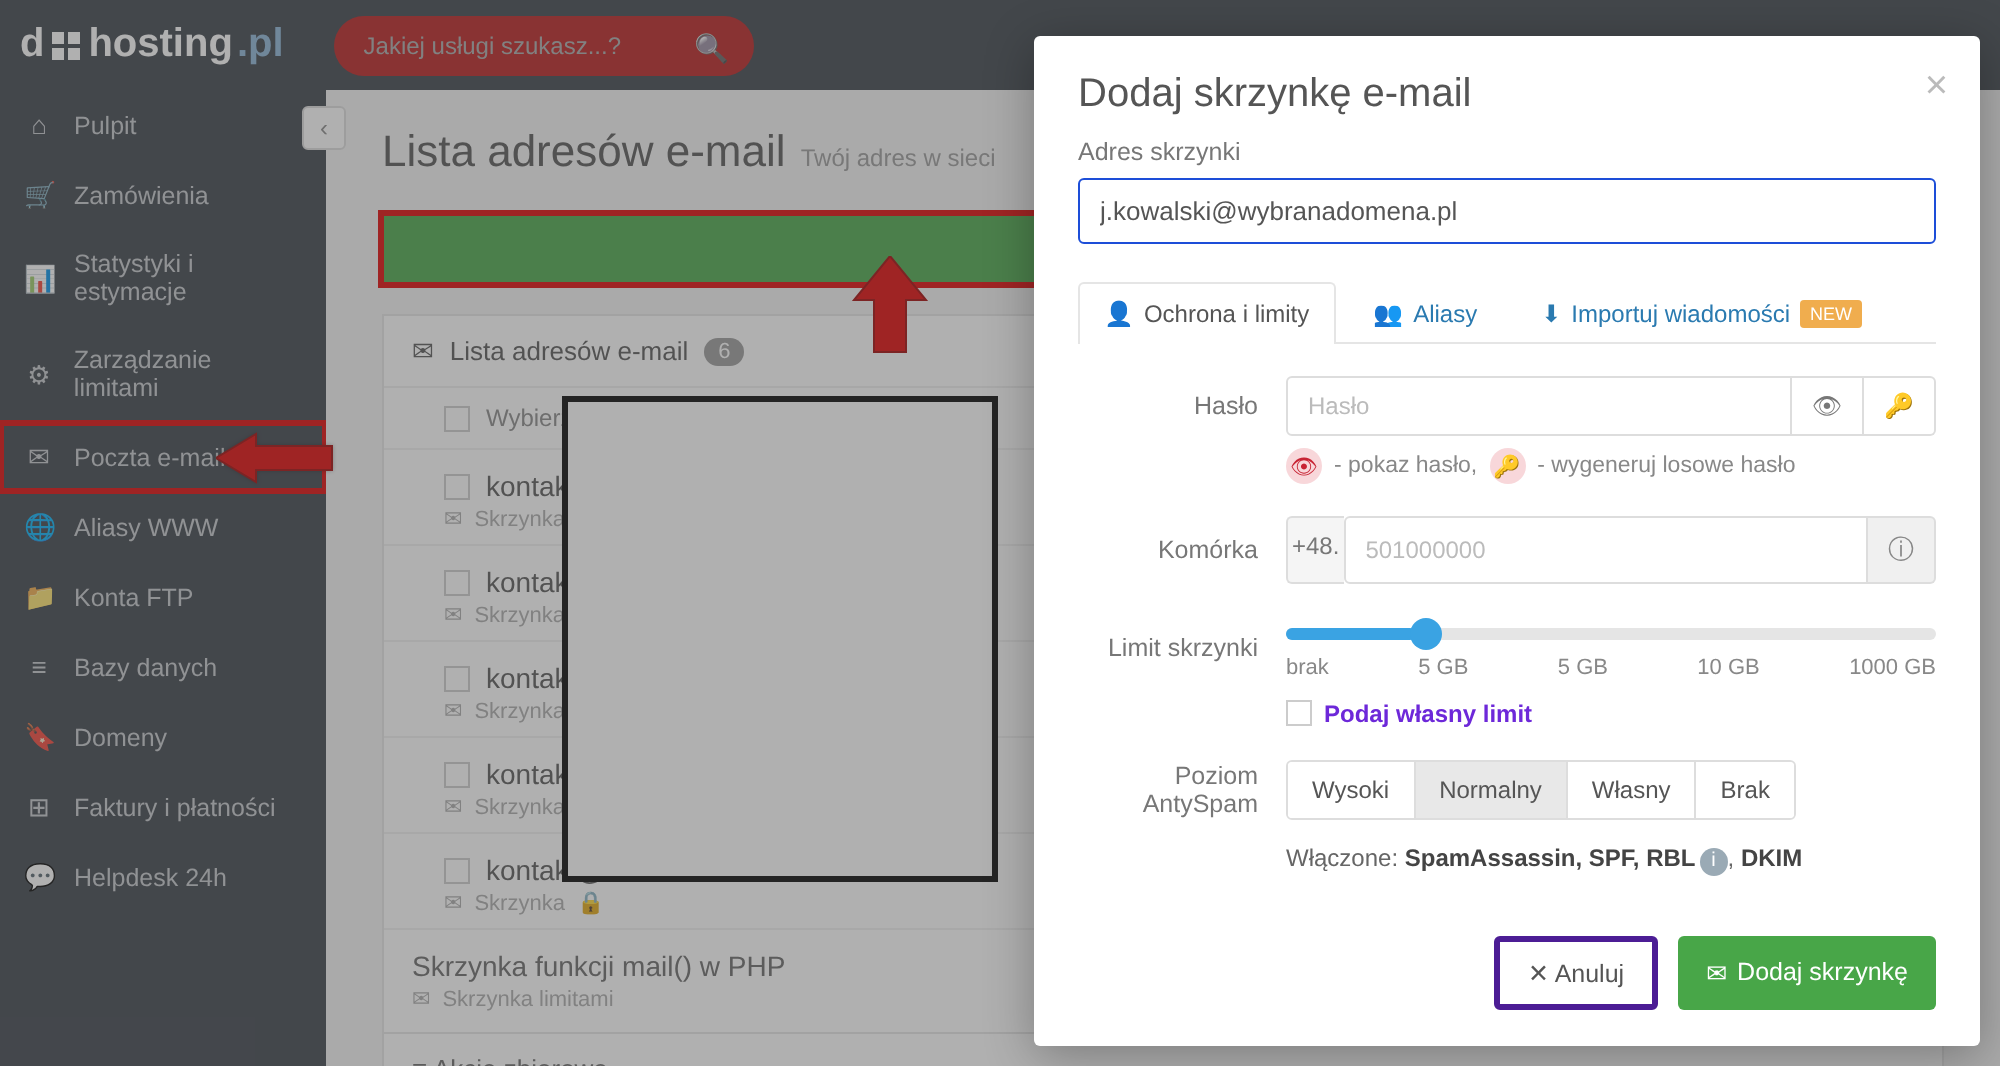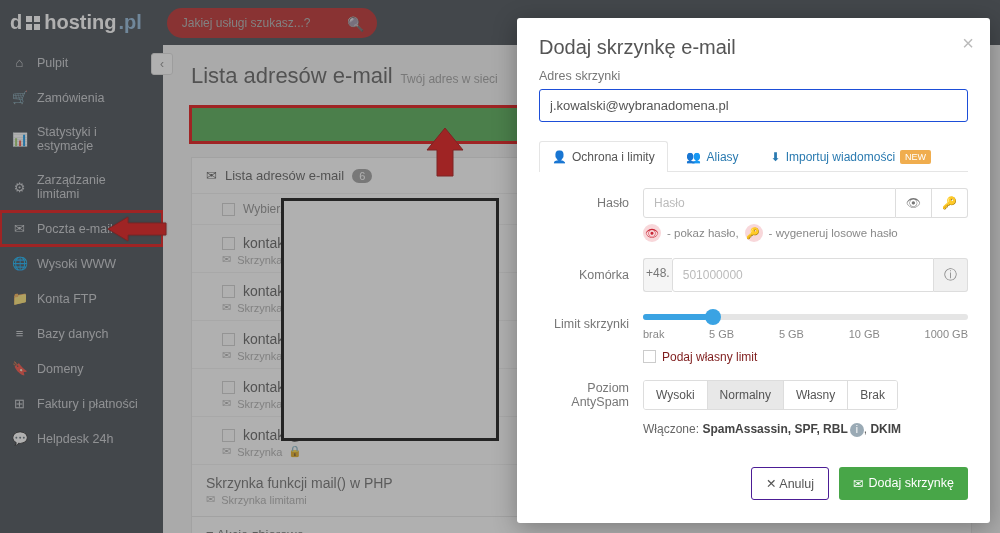--- a/index.html
+++ b/index.html
@@ -78,33 +78,33 @@
   
   .hint-row { margin-left: 104px; margin-top: 6px; font-size: 11.5px; color: #888; display:flex; align-items:center; gap:6px;}
   .hint-circle { display:inline-flex; width:18px; height:18px; border-radius:50%; background:#f8d7da; align-items:center; justify-content:center; font-size:11px;}
   .hint-circle.red { background:#f8d7da; color:#c82333;}
   
   .slider-wrap { position: relative; height: 6px; background: #e5e5e5; border-radius: 3px; margin-top:6px;}
   .slider-fill { position:absolute; left:0; height:6px; background:#3aa3e3; border-radius:3px; width: 20%;}
   .slider-thumb { position:absolute; top:-5px; left:19%; width:16px; height:16px; background:#3aa3e3; border-radius:50%;}
   .slider-labels { display:flex; justify-content:space-between; font-size:11px; color:#888; margin-top:8px;}
   
-  .check-row { margin-left: 104px; margin-top: 10px; display:flex; align-items:flex-start; gap:6px; color:#7f1d1d; font-size:12px;}
+  .check-row { margin-left: 104px; margin-top: 10px; display:flex; align-items:flex-start; gap:6px; color:#6d28d9; font-size:12px;font-weight:bold;}
   
   .btn-group { display:inline-flex; border:1px solid #ddd; border-radius:3px; overflow:hidden;}
   .btn-group button { border:none; background:#fff; padding:7px 12px; font-size:12px; color:#555; cursor:pointer; border-right:1px solid #ddd;}
   .btn-group button:last-child{border-right:none;}
   .btn-group button.sel { background:#e8e8e8; }
   
   .enabled-text { margin-left:104px; margin-top:12px; font-size:12px; color:#666;}
   .enabled-text b { color:#444;}
   .info-dot{display:inline-flex;width:14px;height:14px;border-radius:50%;background:#9aaab5;color:#fff;font-size:10px;align-items:center;justify-content:center;margin-left:2px;}
   
   .modal-footer { display:flex; justify-content:flex-end; gap:10px; margin-top:30px;}
-  .btn-cancel { background:#fff; border:1px solid #4c1d95; padding:8px 14px; border-radius:3px; color:#555; cursor:pointer; font-size:12.5px;}
+  .btn-cancel { background:#fff; border:3px solid #4c1d95; padding:8px 14px; border-radius:3px; color:#555; cursor:pointer; font-size:12.5px;}
   .btn-submit { background:#48a648; border:none; padding:8px 14px; border-radius:3px; color:#fff; cursor:pointer; font-size:12.5px; display:flex;align-items:center;gap:5px;}
 </style>
 </head>
 <body>
 
 <div class="top-header">
   <div class="logo">
     <span>d</span>
     <span class="grid">
         <span></span>
@@ -137,21 +137,21 @@
   <div class="sidebar-item">
       <span class="si-icon">⚙</span>
       <span>Zarządzanie limitami</span>
     </div>
   <div class="sidebar-item highlight">
       <span class="si-icon">✉</span>
       <span>Poczta e-mail</span>
     </div>
   <div class="sidebar-item">
       <span class="si-icon">🌐</span>
-      <span>Wysoki WWW</span>
+      <span>Aliasy WWW</span>
     </div>
   <div class="sidebar-item">
       <span class="si-icon">📁</span>
       <span>Konta FTP</span>
     </div>
   <div class="sidebar-item">
       <span class="si-icon">≡</span>
       <span>Bazy danych</span>
     </div>
   <div class="sidebar-item">

